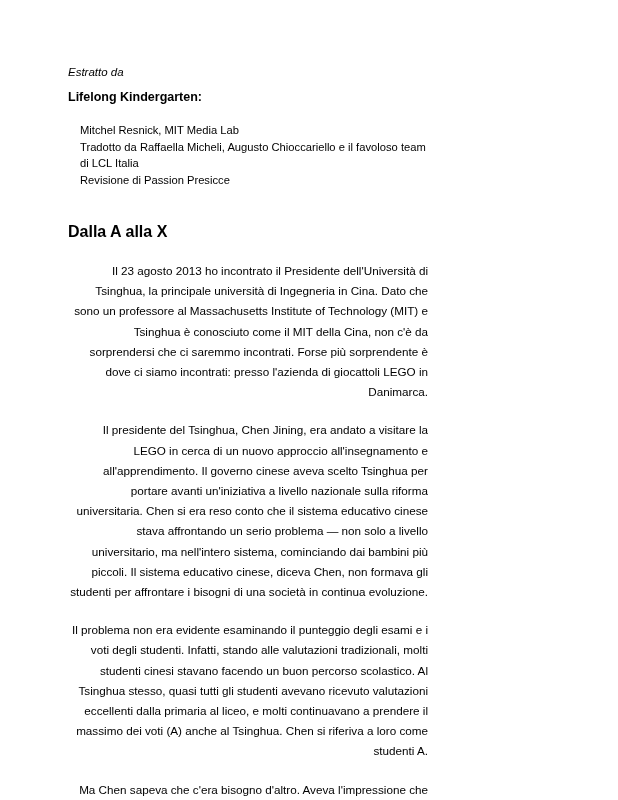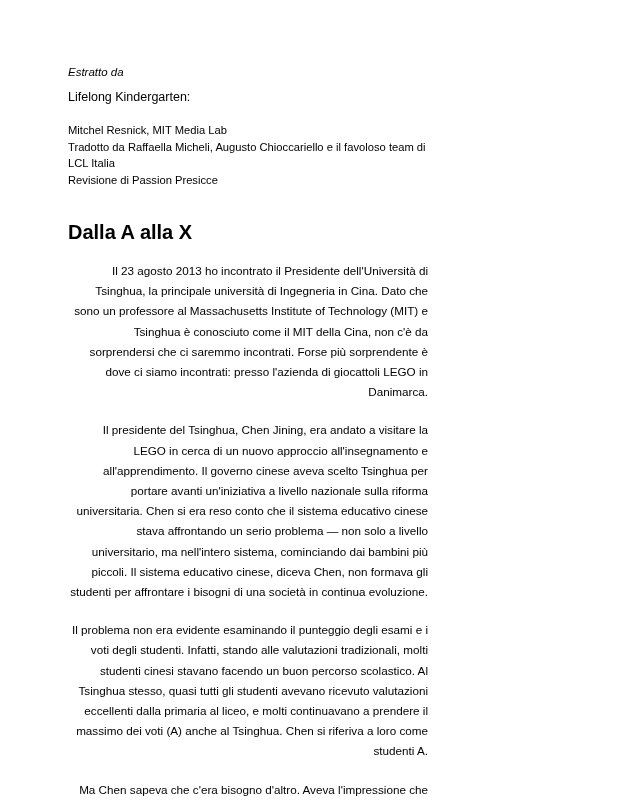--- a/index.html
+++ b/index.html
@@ -23,37 +23,37 @@
     padding: 64px 68px 0 68px;
   }
   .excerpt-label {
     font-size: 11.5px;
     font-style: italic;
     line-height: 16px;
     margin: 0 0 9px 0;
   }
   .book-title {
     font-size: 12.5px;
-    font-weight: normal;
+    font-weight: bold;
     line-height: 17px;
     margin: 0 0 16px 0;
   }
   .book-title .line {
     display: block;
   }
   .credits {
     font-size: 11.2px;
     line-height: 16.5px;
-    margin: 0 0 34px 0;
+    margin: 0 0 34px 12px;
   }
   .credits .line {
     display: block;
   }
   .chapter-heading {
-    font-size: 20px;
+    font-size: 16px;
     font-weight: bold;
     line-height: 20px;
     margin: 12px 0 19px 0;
   }
   .body-par {
     font-size: 11.7px;
     line-height: 20.2px;
     margin: 0 0 18px 0;
     text-align: right;
   }

